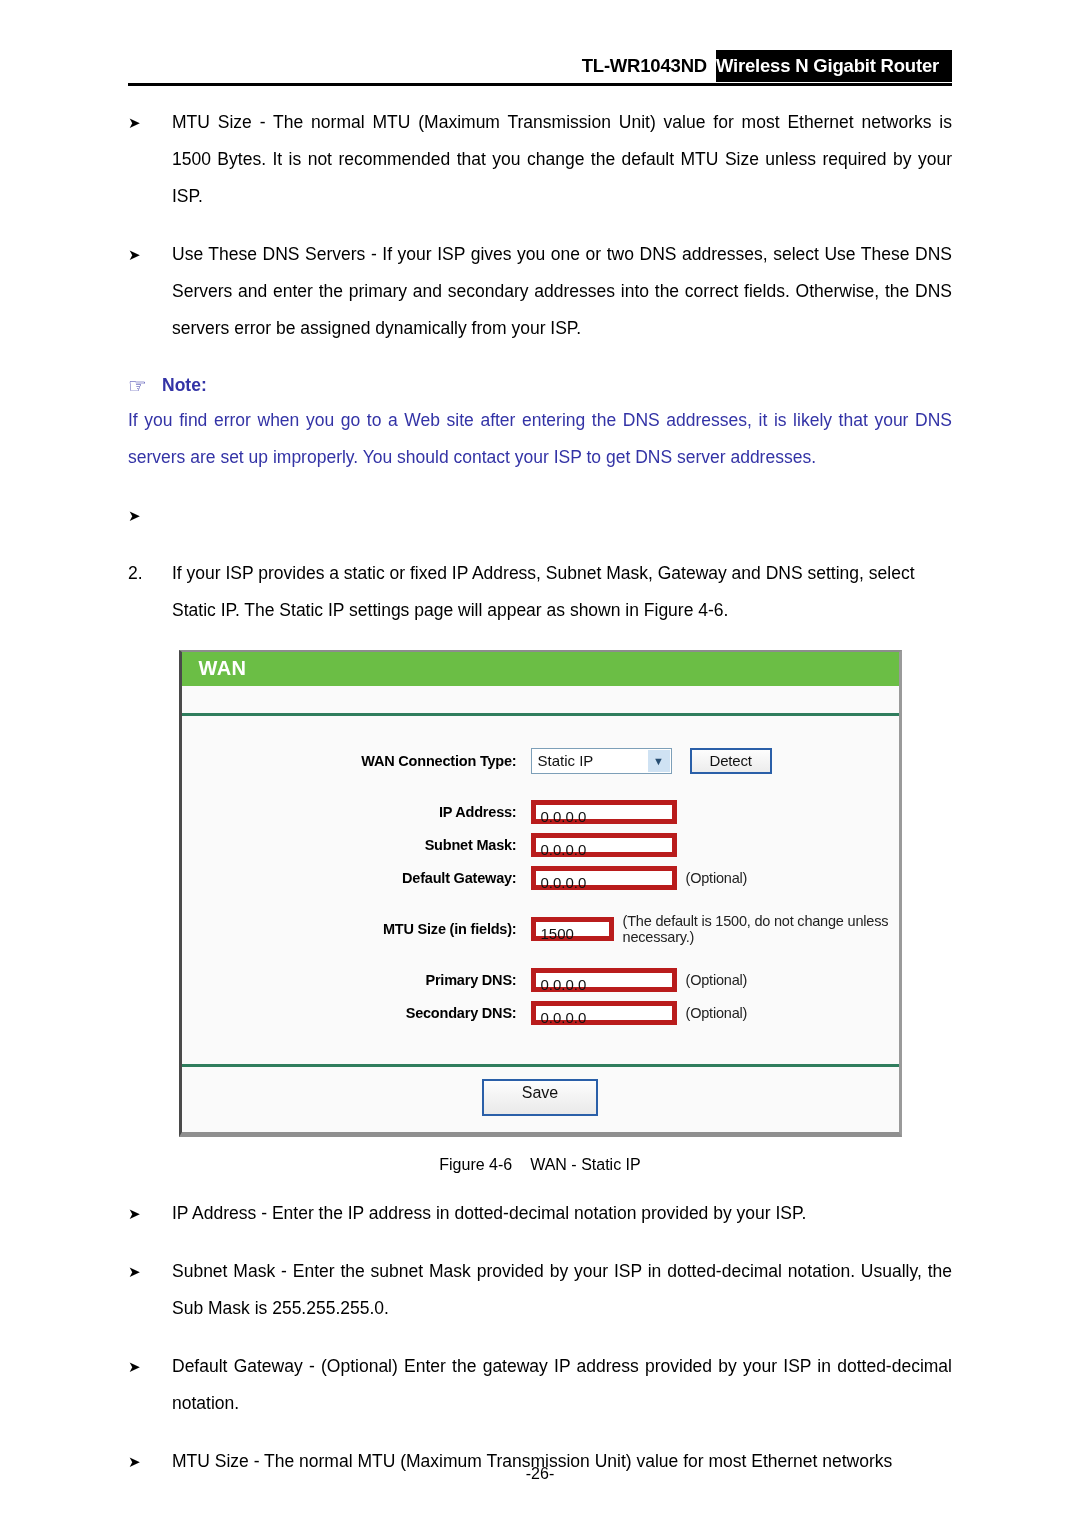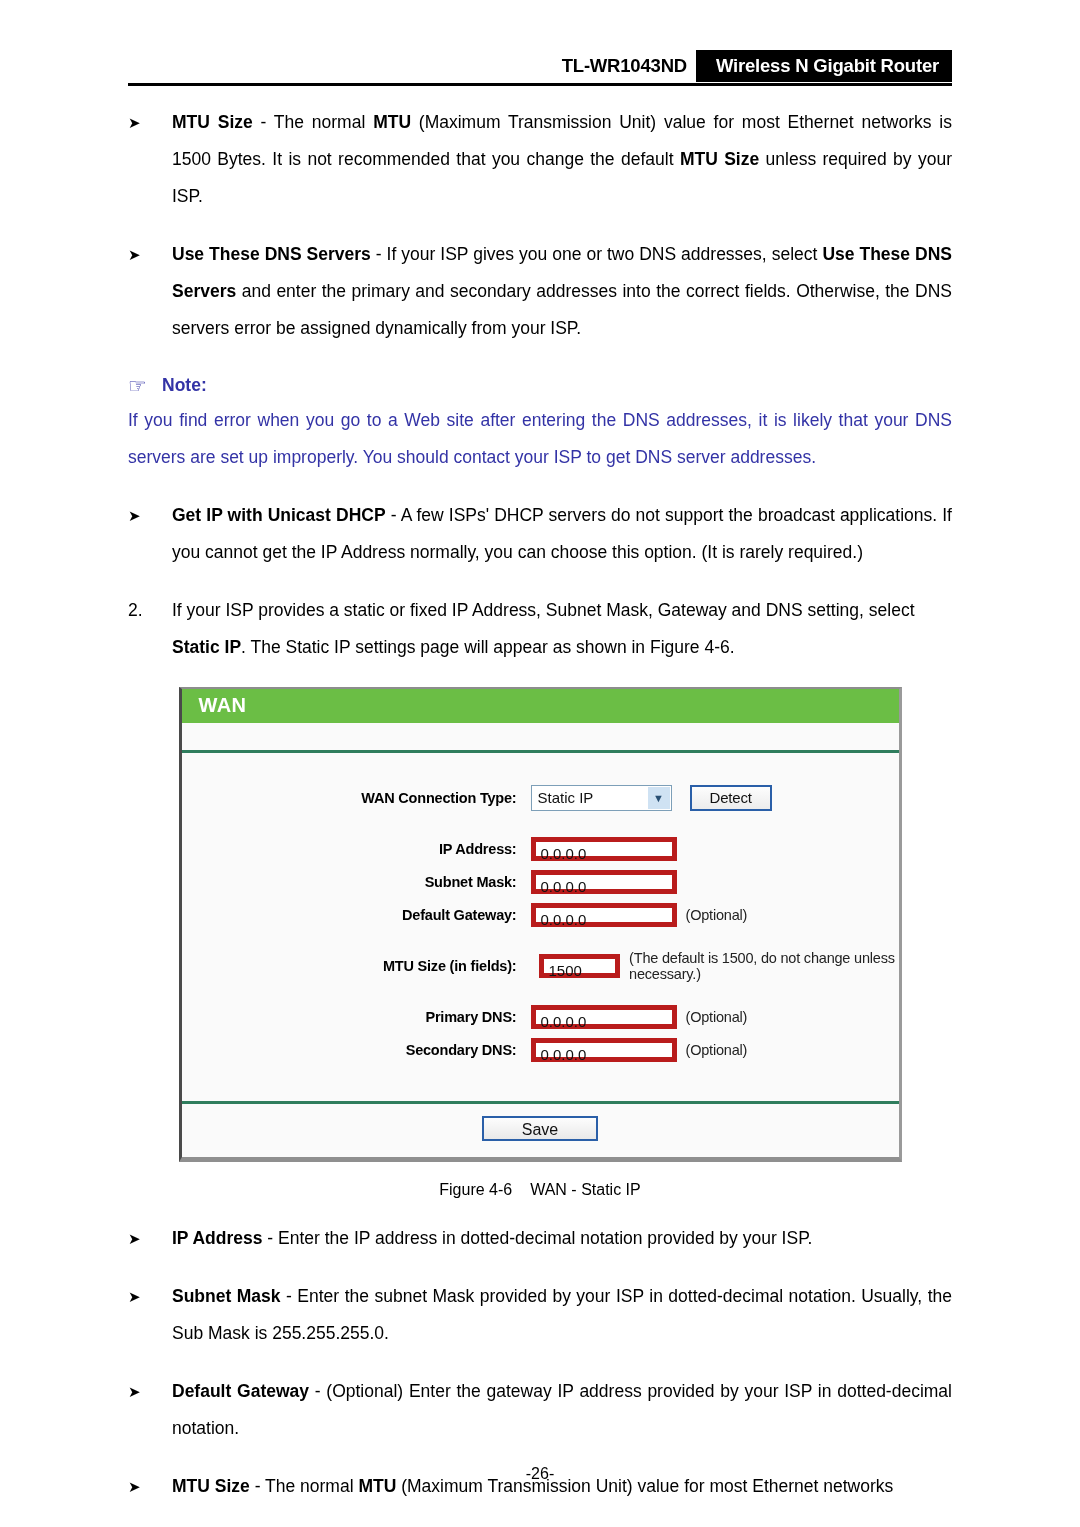--- a/index.html
+++ b/index.html
@@ -49,21 +49,21 @@
     color: #000;
   }
   .header-product {
     background: #000000;
     color: #ffffff;
     font-size: 18.5px;
     font-weight: bold;
     letter-spacing: -0.2px;
     display: flex;
     align-items: center;
-    padding: 0 13px 0 20px;
+    padding: 0 13px 0 0;
   }
   .header-rule {
     position: absolute;
     top: 83px;
     left: 128px;
     width: 824px;
     height: 3px;
     background: #000000;
   }
 
@@ -98,21 +98,21 @@
   .num-item {
     display: flex;
     padding: 0 128px 0 128px;
   }
   .num-marker {
     width: 44px;
     flex: 0 0 44px;
     font-size: 17.5px;
     line-height: 37px;
   }
-  b { font-weight: bold; }
+  b { font-weight: normal; }
   .gap-md { height: 21px; }
 
   
   .note-head {
     display: flex;
     align-items: center;
     padding: 0 128px;
     color: #3333a6;
     height: 34px;
   }
@@ -195,21 +195,21 @@
     background: #ffffff;
     height: 24px;
     line-height: 24px;
     font-size: 15px;
     color: #111;
     padding: 0 5px;
     box-sizing: border-box;
     font-family: "Liberation Sans", sans-serif;
   }
   .fw-ip { width: 146px; }
-  .fw-mtu { width: 98px; margin-left: 8px; }
+  .fw-mtu { width: 98px; }
   .hint {
     font-size: 14.5px;
     color: #222;
     padding-left: 9px;
     letter-spacing: -0.2px;
   }
   .select-box {
     width: 141px;
     height: 26px;
     border: 1px solid #7d9fb8;
@@ -253,21 +253,21 @@
     display: flex;
     justify-content: center;
   }
   .save-btn {
     border: 2px solid #2a5fa8;
     background: linear-gradient(#fdfdfd, #e9e9e9);
     font-size: 16px;
     color: #111;
     width: 116px;
     text-align: center;
-    padding: 3px 0 0 0;
+    padding: 3px 0 12px 0;
     box-sizing: border-box;
   }
   .fig-caption {
     text-align: center;
     font-size: 16px;
     color: #000;
     padding-top: 19px;
   }
   .fig-caption .cap-gap { display: inline-block; width: 18px; }
 
@@ -314,21 +314,20 @@
     <div class="note-head">
       <span class="note-icon">☞</span>
       <span class="note-title">Note:</span>
     </div>
     <div class="note-body">If you find error when you go to a Web site after entering the DNS addresses, it is likely that your DNS servers are set up improperly. You should contact your ISP to get DNS server addresses.</div>
 
     <div class="gap-md"></div>
 
     <div class="bullet-item">
       <div class="bullet-marker">➤</div>
-      <div class="bullet-body"><b>Get IP with Unicast DHCP</b><span> - A few ISPs' DHCP servers do not support the broadcast applications. If you cannot get the IP Address normally, you can choose this option. (It is rarely required.)</span></div>
     </div>
 
     <div class="gap-md"></div>
 
     <div class="num-item">
       <div class="num-marker">2.</div>
       <div class="bullet-body nojustify"><span>If your ISP provides a static or fixed IP Address, Subnet Mask, Gateway and DNS setting, select </span><b>Static IP</b><span>. The Static IP settings page will appear as shown in Figure 4-6.</span></div>
     </div>
 
     <div class="gap-md"></div>

